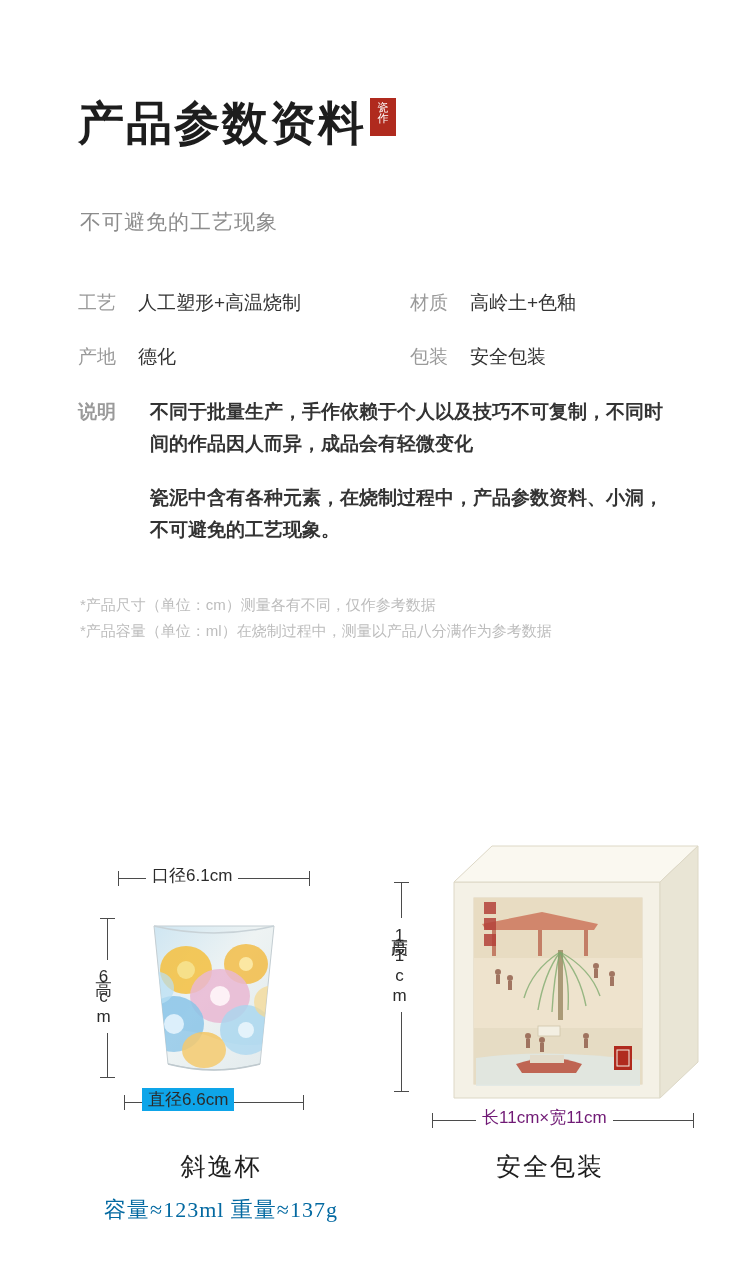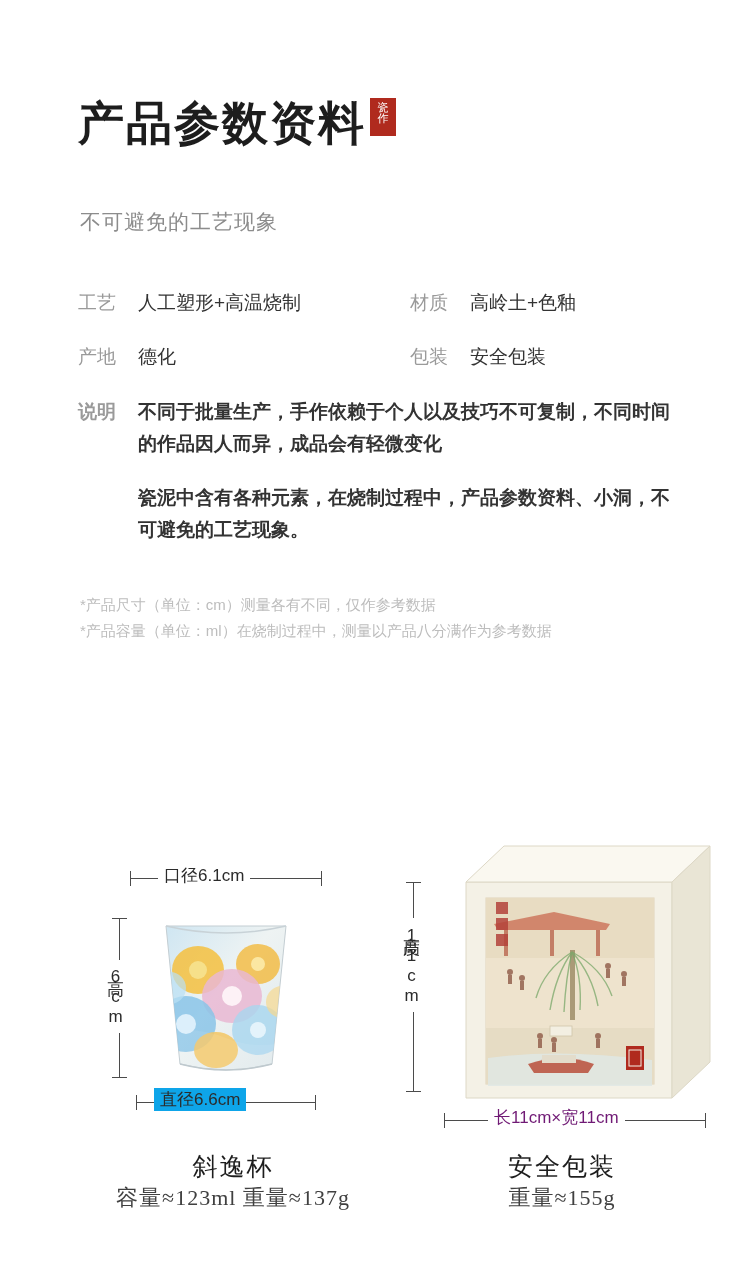--- a/index.html
+++ b/index.html
@@ -95,21 +95,21 @@
     margin-top: 16px;
     font-weight: bold;
   }
   .desc-label {
     color: #9a9a9a;
     font-size: 19px;
     width: 60px;
     flex: none;
     line-height: 32px;
   }
-  .desc-body { width: 540px; }
+  .desc-body { width: 540px; margin-left: 12px; }
   .desc-p {
     color: #333333;
     font-size: 19px;
     line-height: 32px;
     margin: 0 0 22px 0;
   }
   .desc-p:last-child { margin-bottom: 0; }
 
   
   .notes {
@@ -119,21 +119,21 @@
   }
   .note {
     color: #bdbdbd;
     font-size: 15px;
     line-height: 26px;
   }
 
   
   .diagram {
     position: absolute;
-    left: 12px;
+    left: 0;
     top: 840px;
     width: 683px;
     height: 420px;
   }
 
   
   .cup-block {
     position: absolute;
     left: 96px;
     top: 0;
@@ -240,21 +240,22 @@
   }
   .cap-title {
     font-family: "Liberation Serif", serif;
     font-size: 25px;
     color: #1d1d1d;
     letter-spacing: 2px;
   }
   .cap-sub {
     font-family: "Liberation Serif", serif;
     font-size: 22px;
-    color: #404040;
+    color: #0369a1;
+    margin-top: 12px;
     letter-spacing: 1px;
   }
 
   
   .box-block {
     position: absolute;
     left: 390px;
     top: 0;
     width: 320px;
   }
@@ -492,17 +493,16 @@
 
     <div class="box-bottom-dim">
       <div class="hline"></div>
       <div class="tick-l"></div>
       <div class="tick-r"></div>
       <div class="label">长11cm×宽11cm</div>
     </div>
 
     <div class="caption" style="top:310px;">
       <div class="cap-title">安全包装</div>
-      <div class="cap-sub">重量≈155g</div>
     </div>
   </div>
 
 </div>
 
 </body></html>

